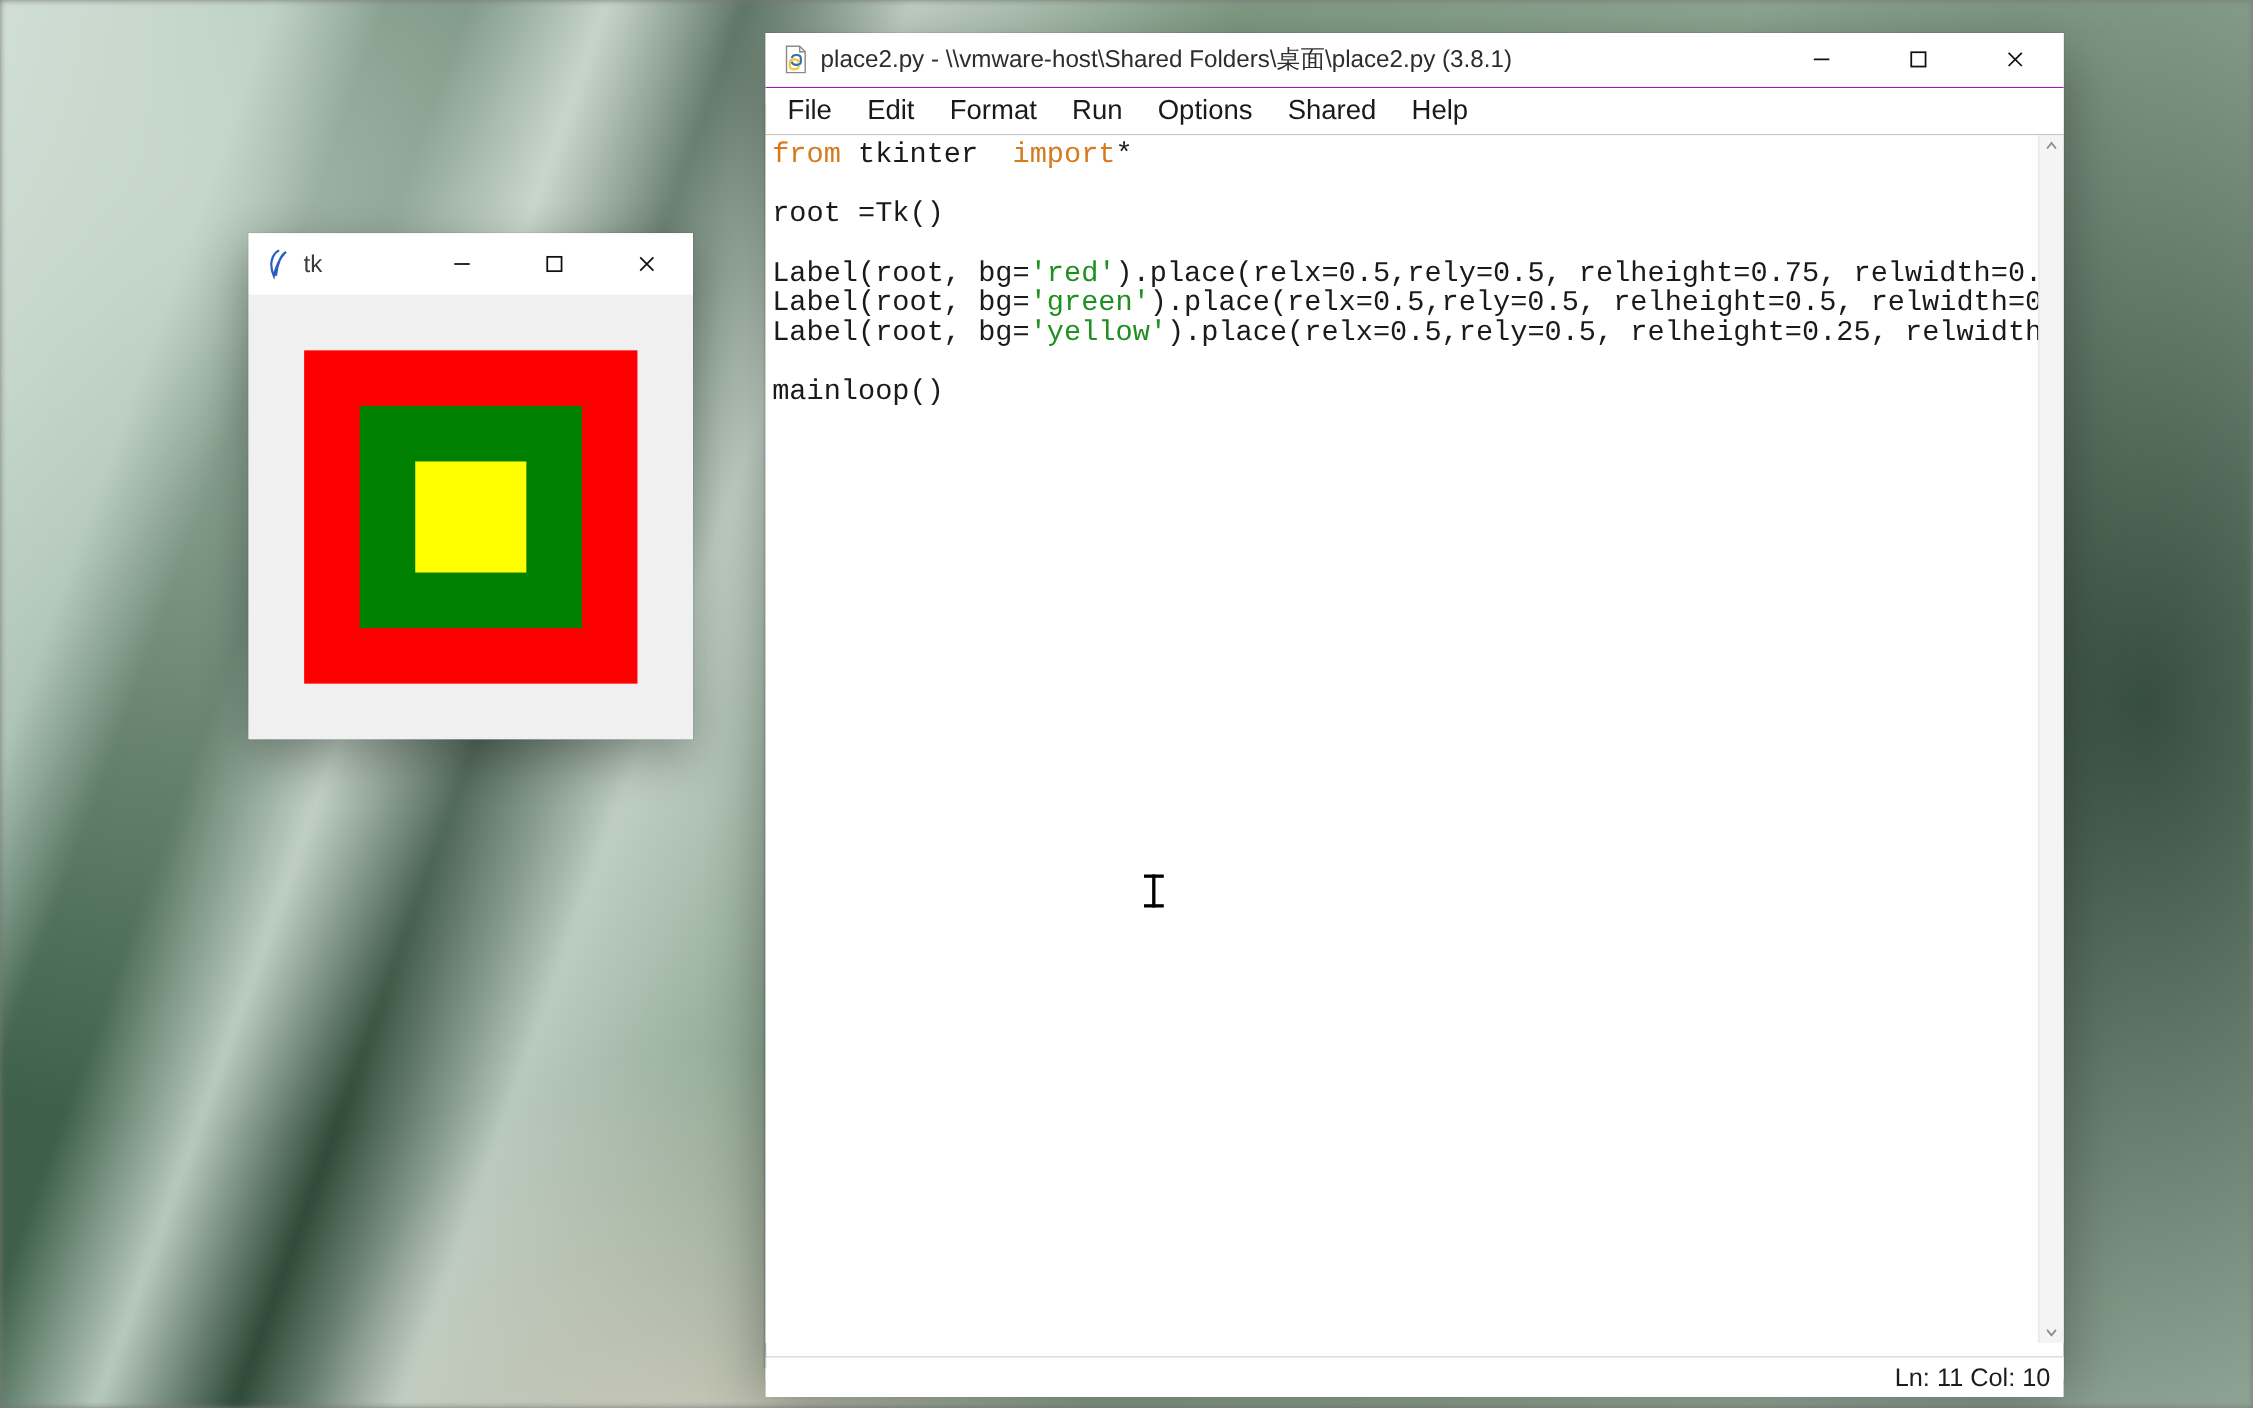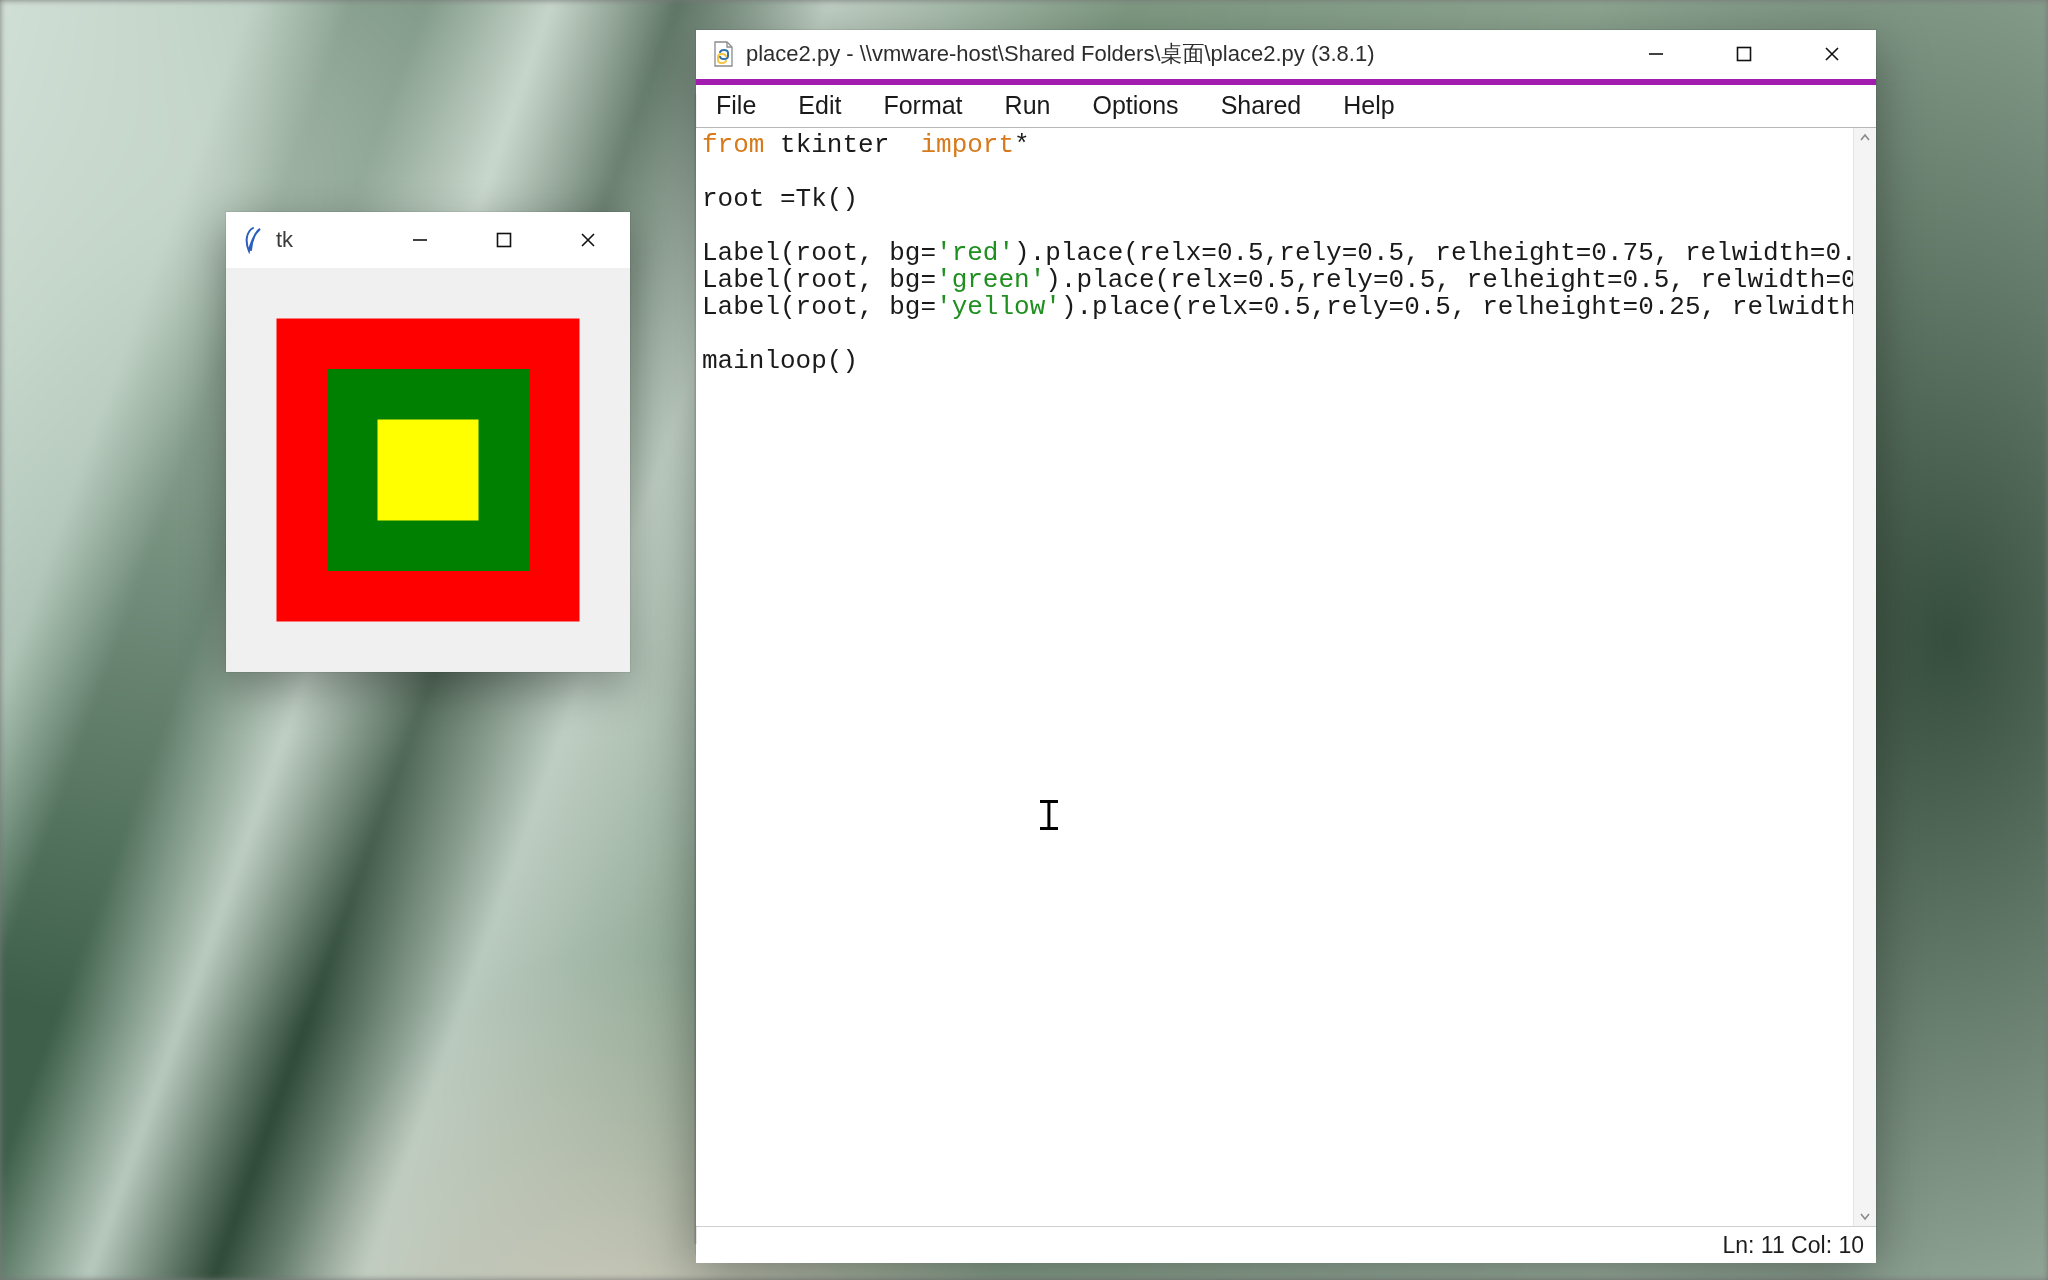--- a/index.html
+++ b/index.html
@@ -103,25 +103,25 @@
     position: absolute;
     left: -2px; top: 64px; bottom: 10px;
     width: 3px;
     background: linear-gradient(180deg, rgba(0,0,0,0.05), rgba(0,0,0,0.1));
   }
 
   .menubar {
     height: 42px;
     display: flex;
     align-items: center;
-    gap: 14px;
+    gap: 4px;
     padding: 0 6px;
     background: #ffffff;
     border-bottom: 1px solid #b8b8b8;
-    border-top: 6px solid #a21caf;
+    border-top: 1px solid #a21caf;
   }
   .menu-item {
     padding: 5px 14px 6px 14px;
     font-size: 25px;
     color: #1a1a1a;
   }
 
   .code-area-wrap {
     position: relative;
     height: calc(100% - 48px - 42px - 36px);
@@ -157,20 +157,21 @@
   .statusbar {
     height: 36px;
     border-top: 1px solid #cfcfcf;
     display: flex;
     align-items: center;
     justify-content: flex-end;
     padding: 0 12px;
     font-size: 23px;
     color: #1d1d1d;
     background: #fff;
+    margin-top: 12px;
   }
 
   
   .tk-window {
     left: 226px;
     top: 212px;
     width: 404px;
     height: 460px;
     background: #f0f0f0;
     box-shadow: 0 16px 42px rgba(0,0,0,0.32), 0 0 0 1px rgba(0,0,0,0.06);

